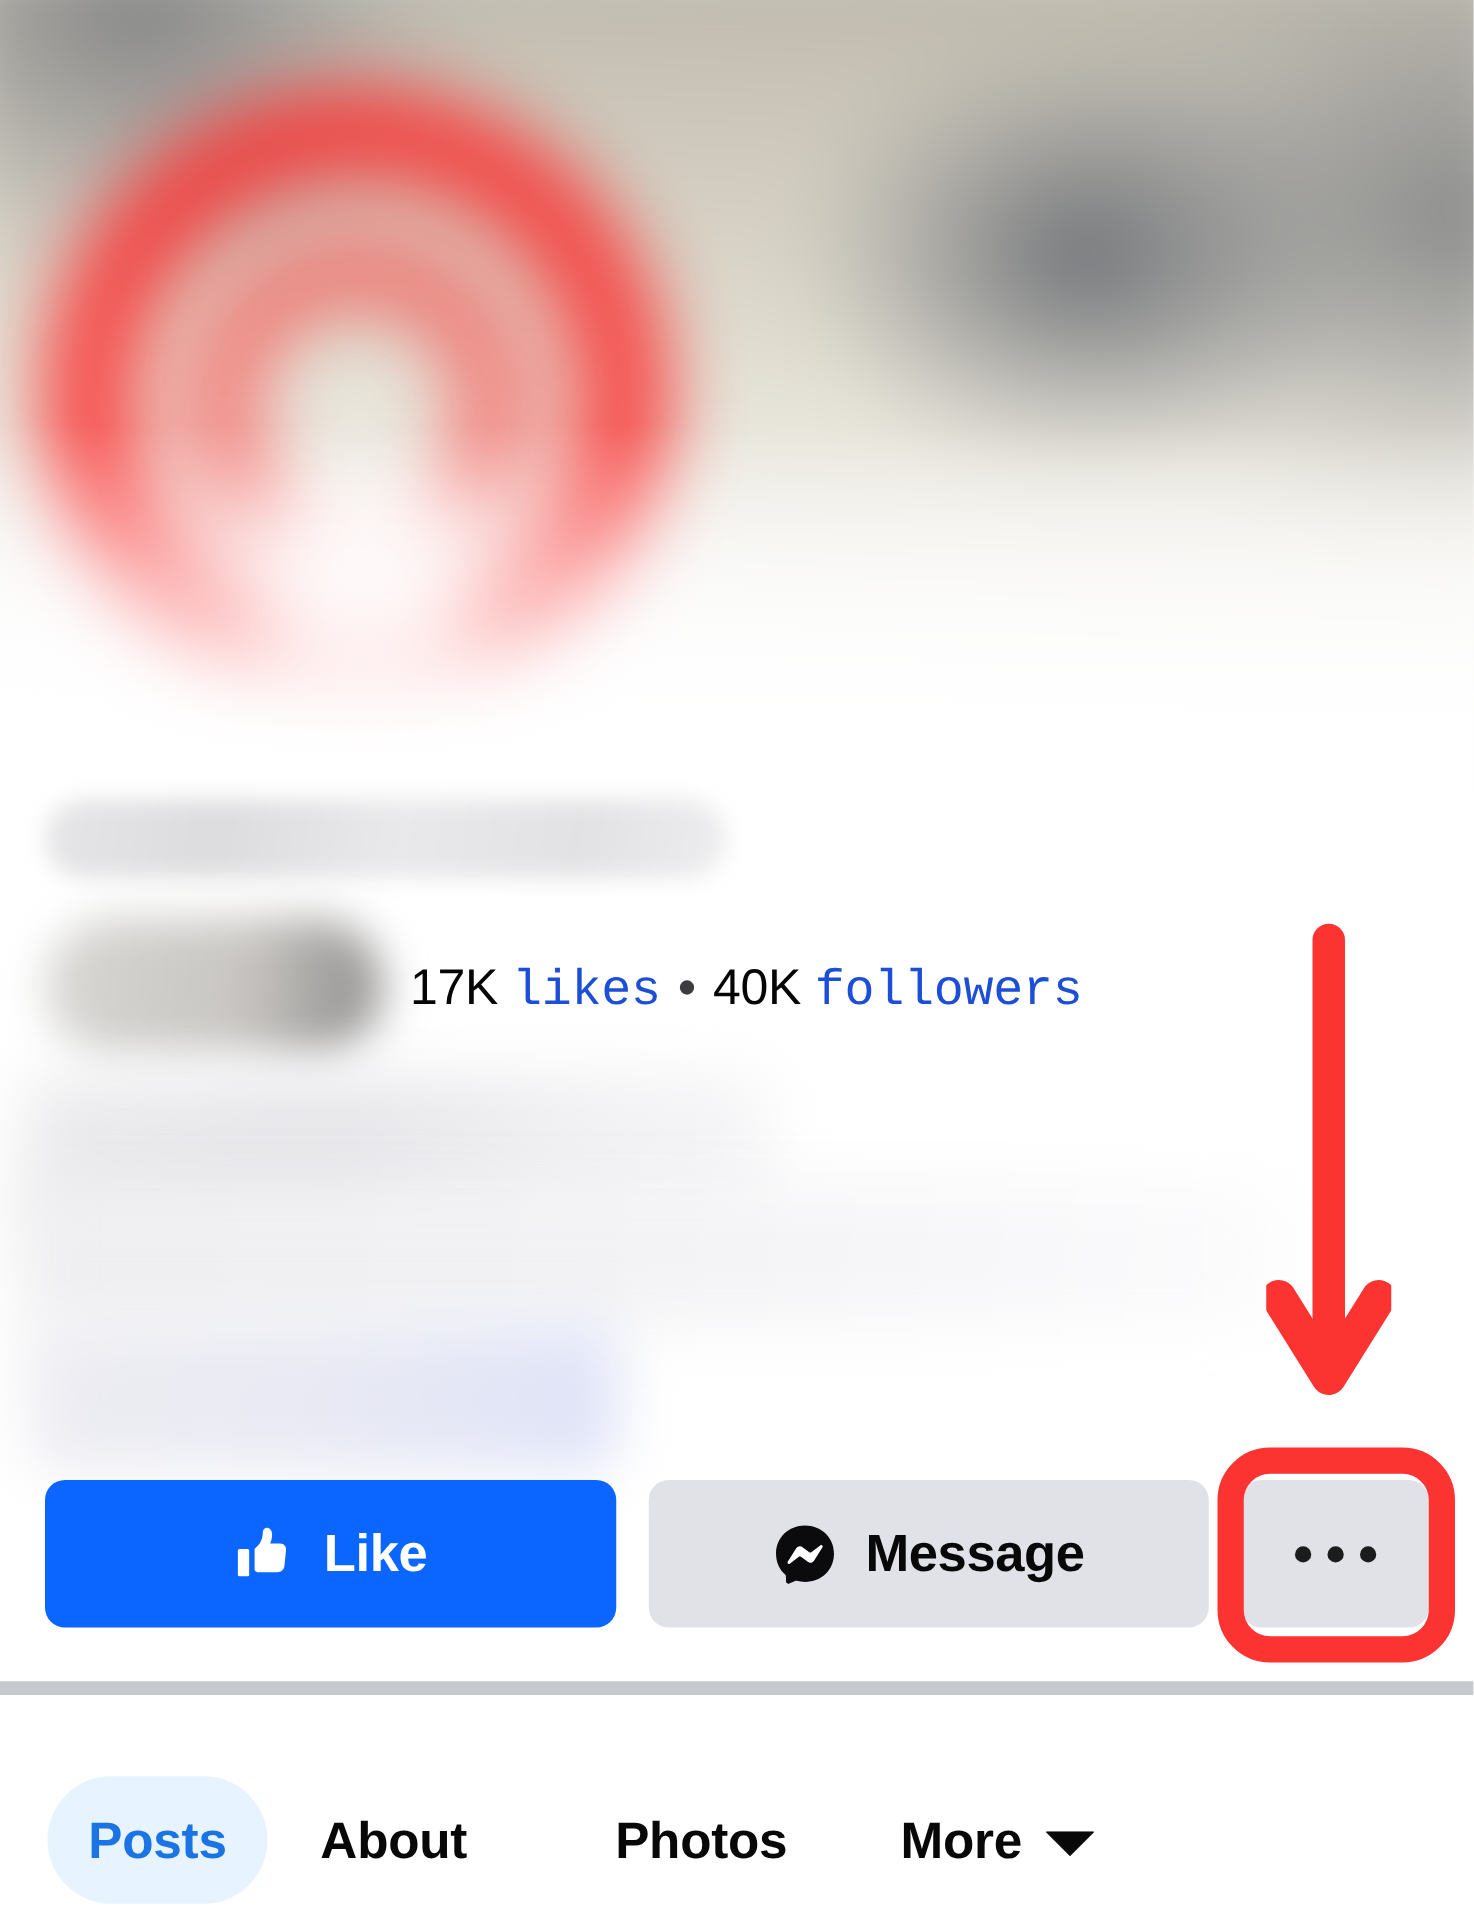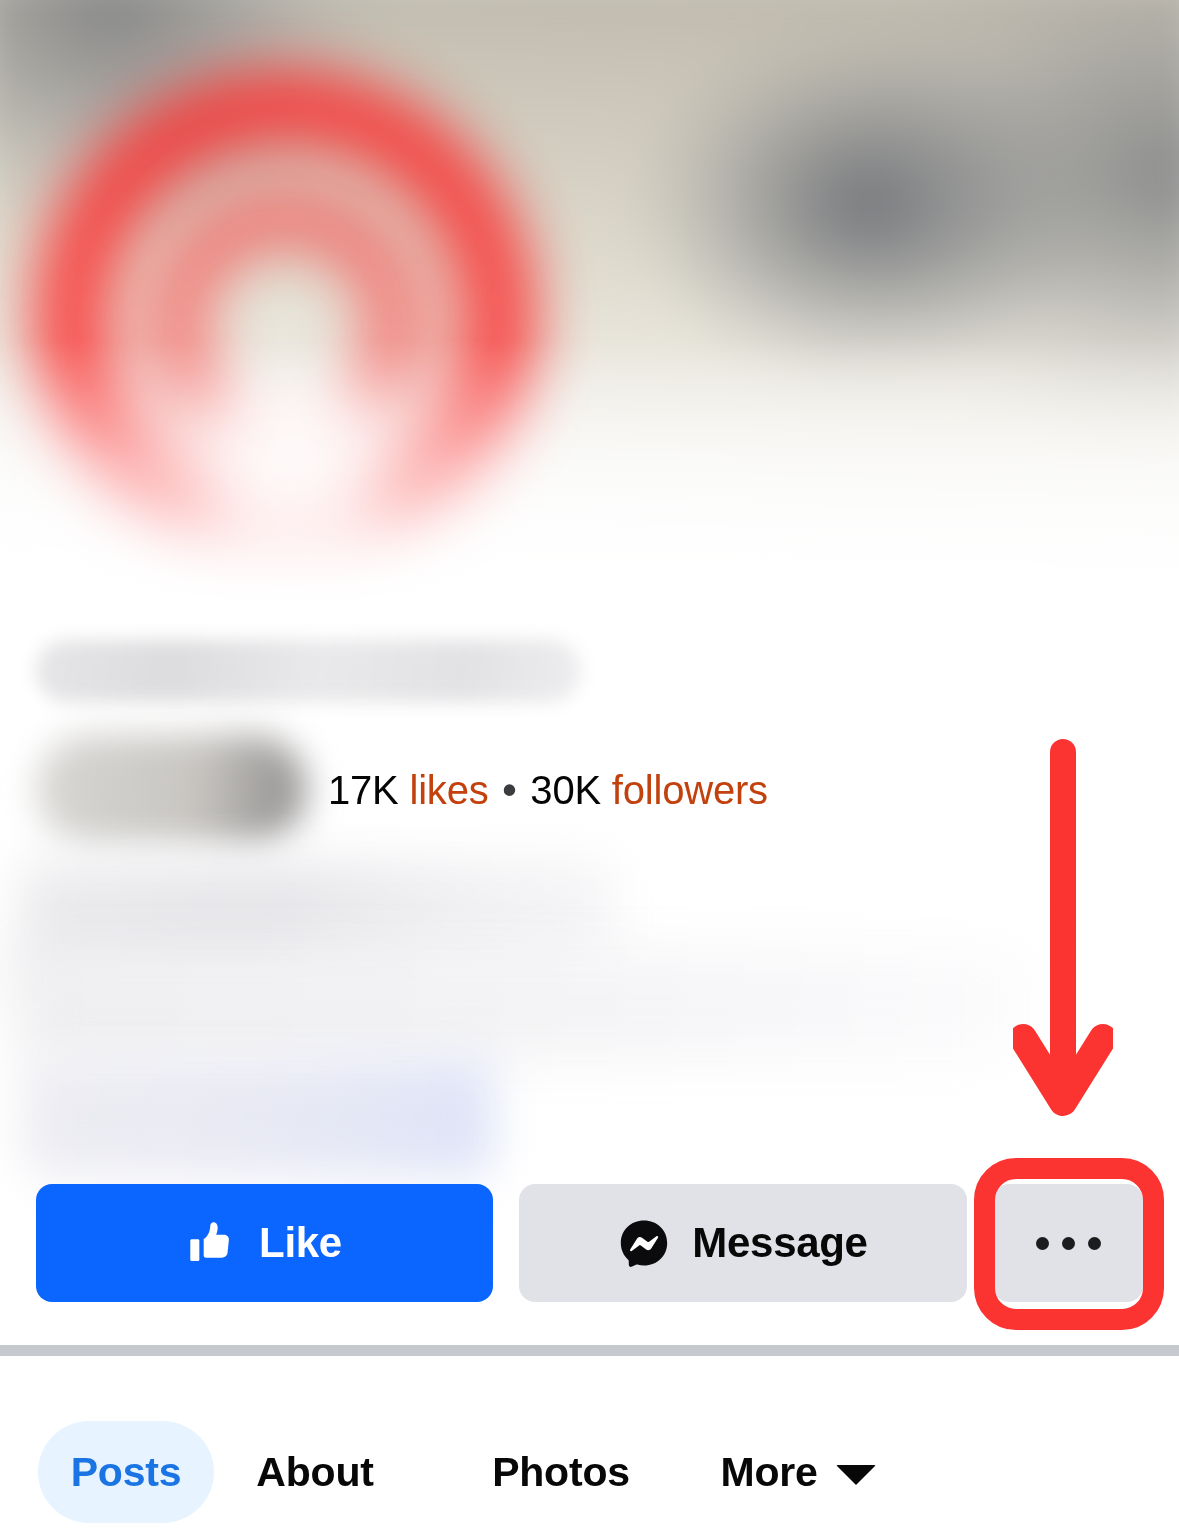--- a/index.html
+++ b/index.html
@@ -137,21 +137,21 @@
   
   .stats {
     position: absolute;
     left: 328px; top: 766px;
     font-size: 40px;
     line-height: 48px;
     letter-spacing: -0.2px;
     white-space: nowrap;
   }
   .stats .num { color: #050505; font-weight: 400; }
-  .stats .lbl { color: #c2410c; font-weight: 400; }
+  .stats .lbl { color: #1d4ed8; font-weight: 400; font-family: Liberation Mono, monospace; }
   .stats .dot-sep { color: #3a3c3f; font-weight: 700; padding: 0 14px; }
 
   
   .actions {
     position: absolute;
     left: 0; top: 1184px;
     width: 1179px;
     height: 120px;
   }
   .btn {
@@ -286,21 +286,21 @@
   </div>
 
   <div class="blur-name"></div>
   <div class="blur-category"></div>
   <div class="blur-desc1"></div>
   <div class="blur-desc2"></div>
   <div class="blur-desc3"></div>
 
   <div class="stats">
     <span class="num">17K</span>
-    <span class="lbl">likes</span><span class="dot-sep">•</span><span class="num">30K</span>
+    <span class="lbl">likes</span><span class="dot-sep">•</span><span class="num">40K</span>
     <span class="lbl">followers</span>
   </div>
 
   <div class="actions">
 
     <button class="btn btn-like">
       <span style="display:flex;align-items:center;">
         <svg width="50" height="50" viewBox="0 0 24 24" aria-hidden="true">
           <path fill="#ffffff" d="M2.2 10.2h3.1c.35 0 .62.28.62.63v9.2c0 .35-.27.62-.62.62H2.2a.62.62 0 0 1-.62-.62v-9.2c0-.35.28-.63.62-.63z"></path>
           <path fill="#ffffff" d="M8 10.1c1.1-.75 1.9-1.75 2.45-2.95.42-.93.6-1.8.68-2.74.07-.9.05-1.45.52-1.9.43-.42 1.08-.56 1.66-.36.72.25 1.18.9 1.33 1.72.18.98.06 2.02-.27 3.1-.12.4-.26.78-.4 1.12h3.86c1.36 0 2.4 1.12 2.27 2.42l-.64 6.2c-.14 1.35-1.3 2.37-2.7 2.37H9.1c-.6 0-1.1-.48-1.1-1.08V10.1z"></path>

